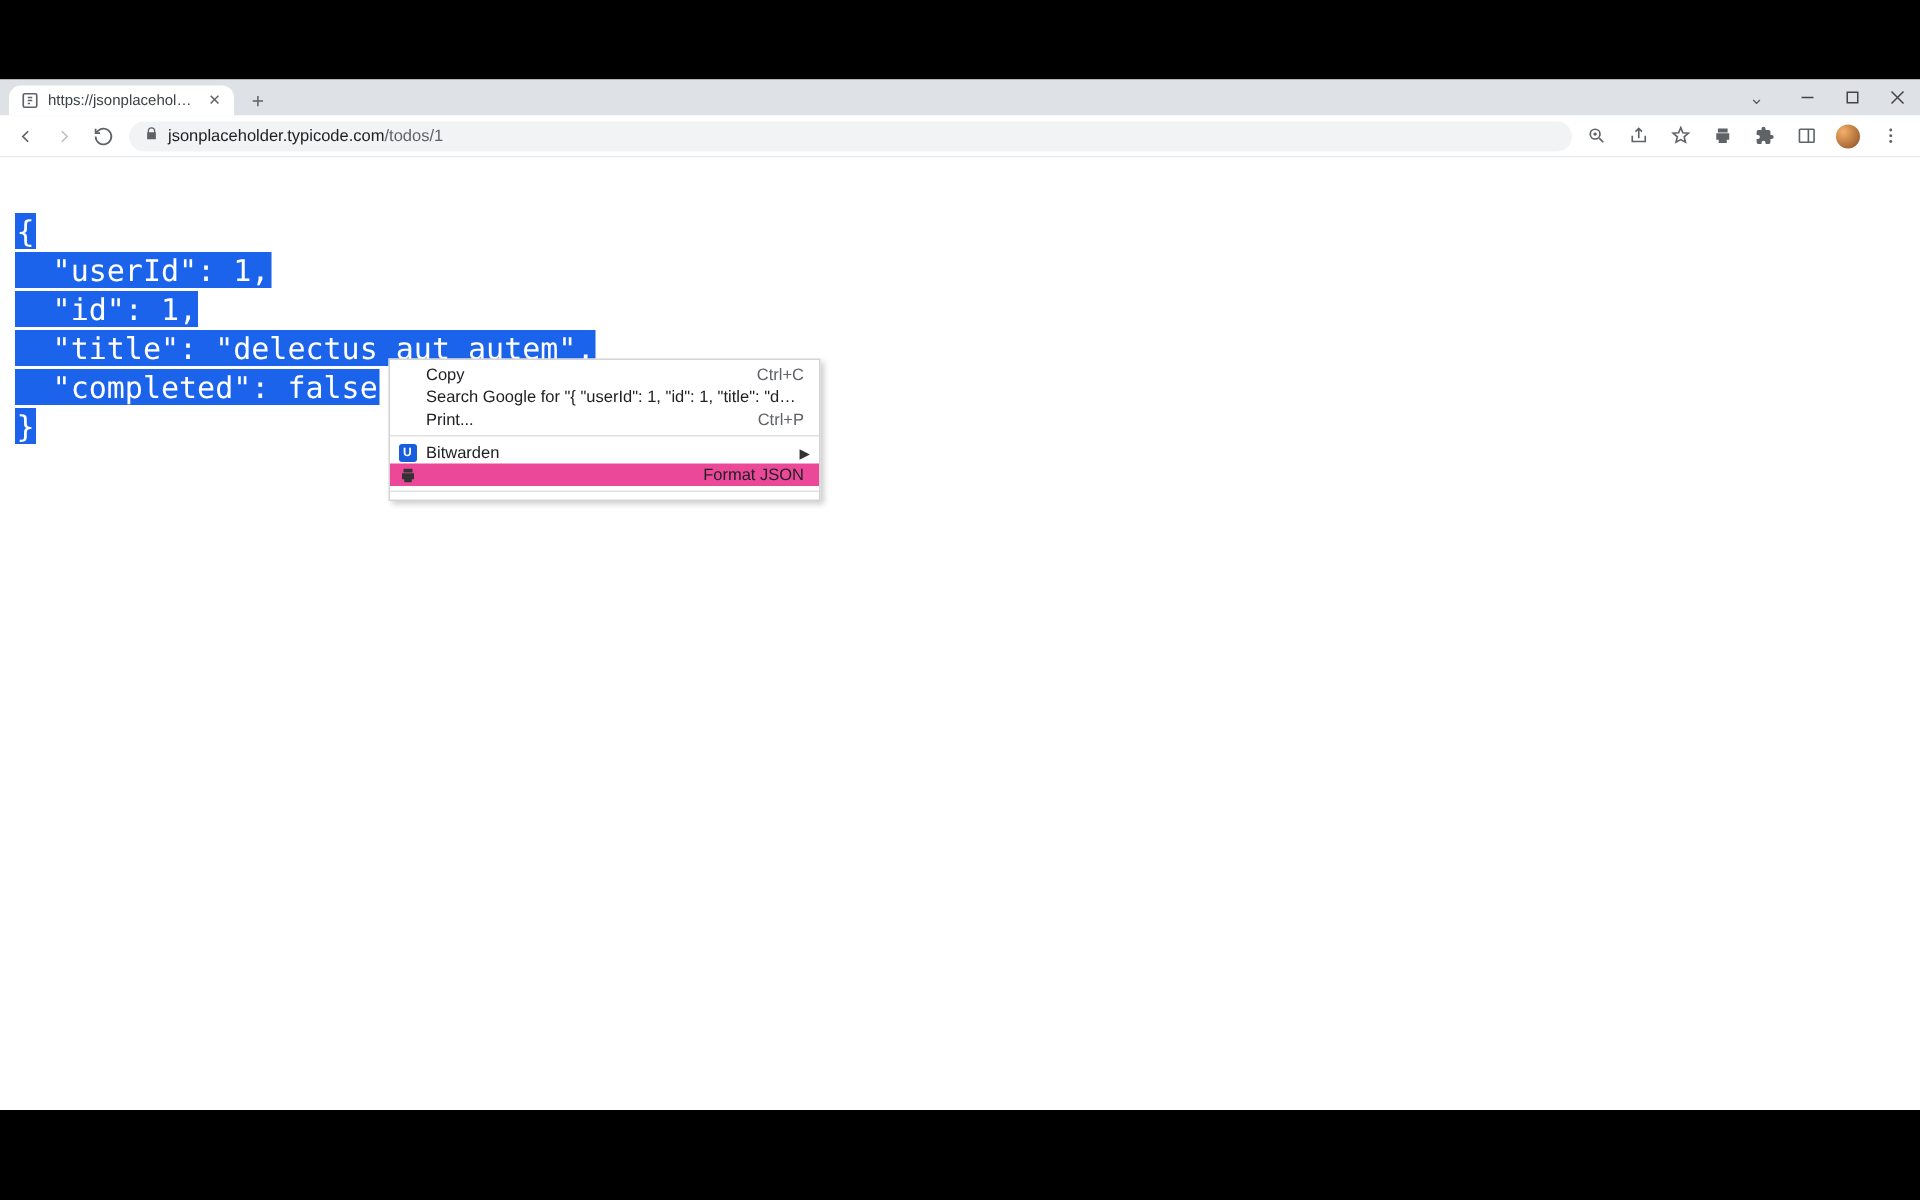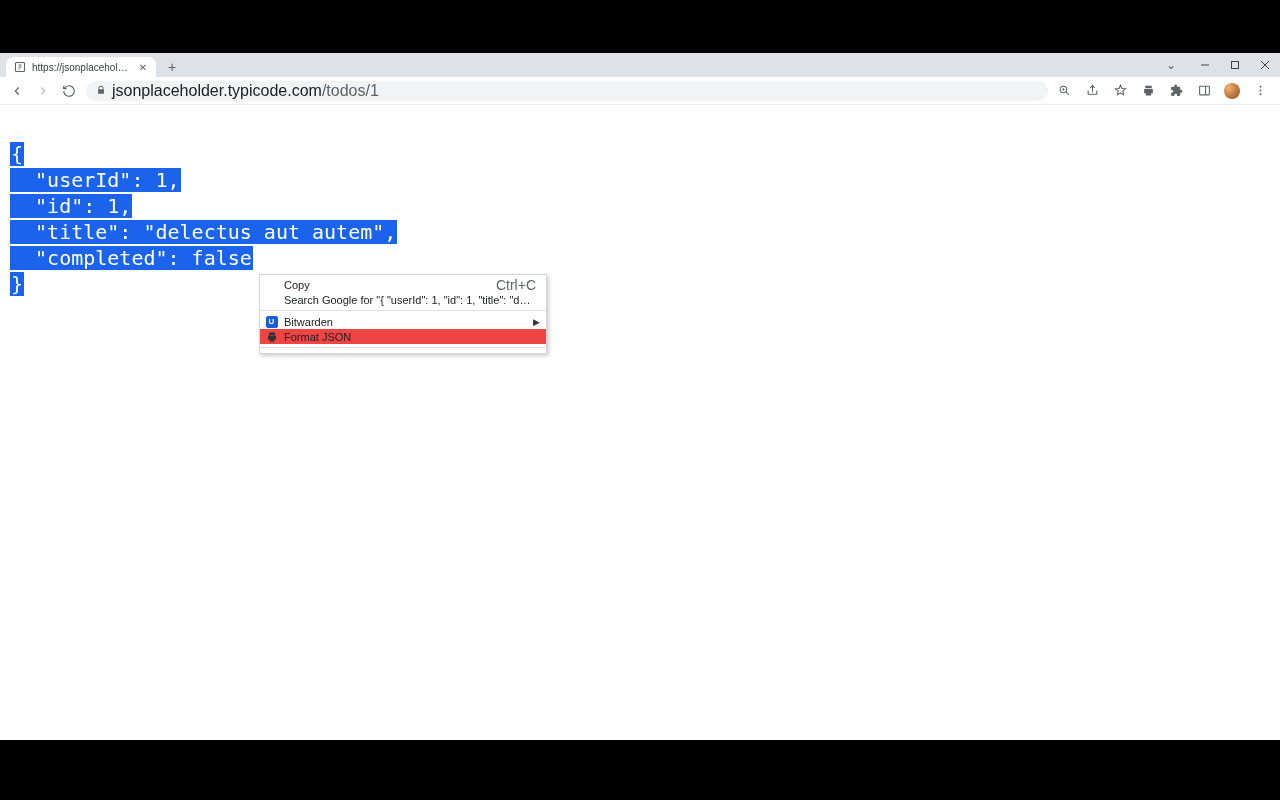--- a/index.html
+++ b/index.html
@@ -75,21 +75,21 @@
 .nav-btn.disabled { color: #bdc1c6; }
 .omnibox {
   flex: 1;
   height: 20px;
   background: #f1f3f4;
   border-radius: 12px;
   display: flex;
   align-items: center;
   padding: 0 10px;
   gap: 6px;
-  font-size: 16px;
+  font-size: 11px;
   color: #202124;
 }
 .omnibox .lock { color:#5f6368; font-size:10px; }
 .omnibox .url { flex:1; white-space: nowrap; }
 .omnibox .url .path { color: #5f6368; }
 .right-icons { display:flex; align-items:center; gap:12px; padding-right:4px; }
 .right-icons .ico { width:16px; height:16px; display:flex; align-items:center; justify-content:center; color:#5f6368; cursor:pointer; font-size:13px; }
 .avatar { width:16px; height:16px; border-radius:50%; background: radial-gradient(circle at 30% 30%, #f4b06a, #8a4a1f); }
 
 .content {
@@ -114,33 +114,32 @@
   position: absolute;
   top: 239px;
   left: 259px;
   width: 288px;
   background: #fff;
   border: 1px solid #d4d4d4;
   box-shadow: 2px 2px 4px rgba(0,0,0,0.2);
   font-size: 11px;
   color: #202124;
   padding: 2px 0;
-  margin-top: 35px;
 }
 .ctx-item {
   display: flex;
   align-items: center;
   height: 15px;
   padding: 0 10px 0 24px;
   position: relative;
   cursor: default;
 }
-.ctx-item.hover { background: #ef4444; }
+.ctx-item.hover { background: #ec4899; text-align: right; }
 .ctx-item .label { flex:1; white-space:nowrap; overflow:hidden; text-overflow:ellipsis; }
-.ctx-item .shortcut { color:#5f6368; font-size: 14px; text-align: right; }
+.ctx-item .shortcut { color:#5f6368; font-size: 11px; text-align: right; }
 .ctx-item .ext-icon { position:absolute; left:5px; width:13px; height:13px; display:flex; align-items:center; justify-content:center; }
 .ctx-item .sub { position:absolute; right:6px; font-size:9px; color:#333; }
 .ctx-sep { height:1px; background:#e0e0e0; margin:3px 0; }
 
 .bw-icon { background:#175ddc; color:#fff; font-size:8px; font-weight:bold; border-radius:2px; width:12px; height:12px; display:flex; align-items:center; justify-content:center;}
 </style>
 </head>
 <body>
 
 <div class="letterbox-top"></div>
@@ -265,20 +264,24 @@
 </div>
 
 <div class="ctx-menu">
   <div class="ctx-item">
     <span class="label">Copy</span>
     <span class="shortcut">Ctrl+C</span>
   </div>
   <div class="ctx-item">
     <span class="label">Search Google for "{   "userId": 1,   "id": 1,   "title": "delectus..."</span>
   </div>
+  <div class="ctx-item">
+    <span class="label">Print...</span>
+    <span class="shortcut">Ctrl+P</span>
+  </div>
   <div class="ctx-sep"></div>
   <div class="ctx-item">
     <span class="ext-icon">
         <span class="bw-icon">U</span>
       </span>
     <span class="label">Bitwarden</span>
     <span class="sub">▶</span>
   </div>
   <div class="ctx-item hover">
     <span class="ext-icon">

